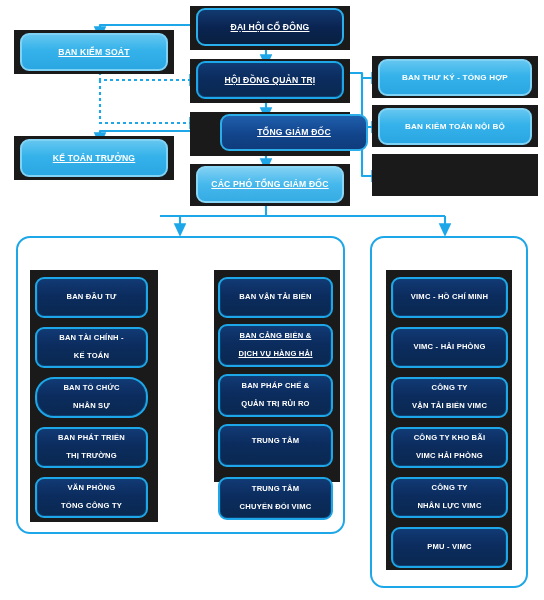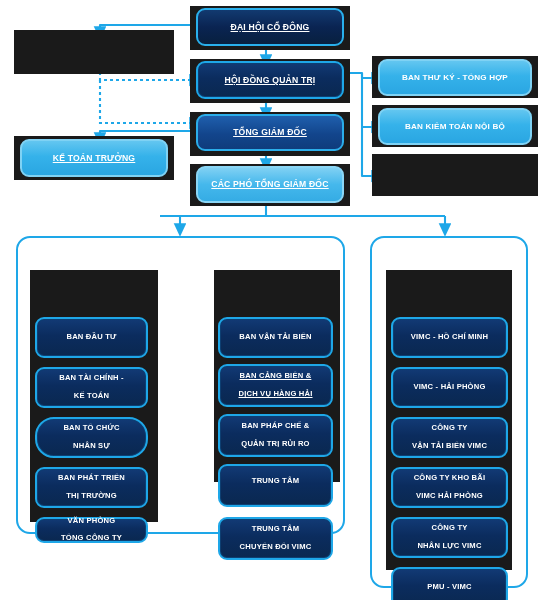--- a/index.html
+++ b/index.html
@@ -33,20 +33,21 @@
     border:2px solid #1ea7e8;
     box-shadow:0 0 0 1px #0d3f72 inset;
   }
   .fill-navy-deep{
     background:linear-gradient(180deg,#123a70 0%,#0a2452 50%,#08203f 100%);
     border:2px solid #29b0ec;
   }
   .fill-mid{
     background:linear-gradient(180deg,#1f5fad 0%,#12458c 55%,#0f3c7c 100%);
     border:2px solid #2badea;
+    margin-left:24px;
   }
   
   .fill-cyan{
     background:linear-gradient(180deg,#63c6f0 0%,#35b2ea 45%,#2aa6e2 100%);
     border:2px solid #7fd2f4;
   }
   .fill-cyan-soft{
     background:linear-gradient(180deg,#7fd0f3 0%,#45b8ec 50%,#35ace4 100%);
     border:2px solid #8bd6f5;
   }
@@ -56,21 +57,21 @@
 
   
   .group-outline{
     position:absolute;z-index:1;
     border:2px solid #1ea7e8;
     border-radius:14px;
     box-sizing:border-box;
     background:transparent;
   }
 
-  .t10{font-size:7.6px;margin-top:40px;}
+  .t10{font-size:7.6px;}
   .t11{font-size:8.1px;}
   .t12{font-size:8.6px;text-decoration:underline;}
 </style>
 </head>
 <body>
 
 <div id="stage">
 
   <svg id="wires" viewBox="0 0 544 600">
     <defs>
@@ -138,20 +139,23 @@
   </div>
 
   <div class="node fill-mid t12" style="left:196px;top:114px;width:148px;height:37px;">
     <span>TỔNG GIÁM ĐỐC</span>
   </div>
 
   <div class="node fill-cyan-soft t12" style="left:196px;top:166px;width:148px;height:37px;">
     <span>CÁC PHÓ TỔNG GIÁM ĐỐC</span>
   </div>
 
+  <div class="node fill-cyan t12" style="left:20px;top:33px;width:148px;height:38px;">
+    <span>BAN KIỂM SOÁT</span>
+  </div>
 
   <div class="node fill-cyan t12" style="left:20px;top:139px;width:148px;height:38px;justify-content:center;">
     <span>KẾ TOÁN TRƯỞNG</span>
   </div>
 
   <div class="node fill-cyan t11" style="left:378px;top:59px;width:154px;height:37px;">
     <span>BAN THƯ KÝ - TỔNG HỢP</span>
   </div>
   <div class="node fill-cyan t11" style="left:378px;top:108px;width:154px;height:37px;">
     <span>BAN KIỂM TOÁN NỘI BỘ</span>
@@ -173,21 +177,21 @@
       <span>BAN TỔ CHỨC</span><br>
       <span>NHÂN SỰ</span>
     </span>
   </div>
   <div class="node fill-navy t10" style="left:35px;top:427px;width:113px;height:41px;">
     <span>
       <span>BAN PHÁT TRIỂN</span><br>
       <span>THỊ TRƯỜNG</span>
     </span>
   </div>
-  <div class="node fill-navy t10" style="left:35px;top:477px;width:113px;height:26px;">
+  <div class="node fill-navy t10" style="left:35px;top:477px;width:113px;height:41px;">
     <span>
       <span>VĂN PHÒNG</span><br>
       <span>TỔNG CÔNG TY</span>
     </span>
   </div>
 
   <div class="node fill-navy t10" style="left:218px;top:277px;width:115px;height:41px;">
     <span>
       <span>BAN VẬN TẢI BIỂN</span>
     </span>

